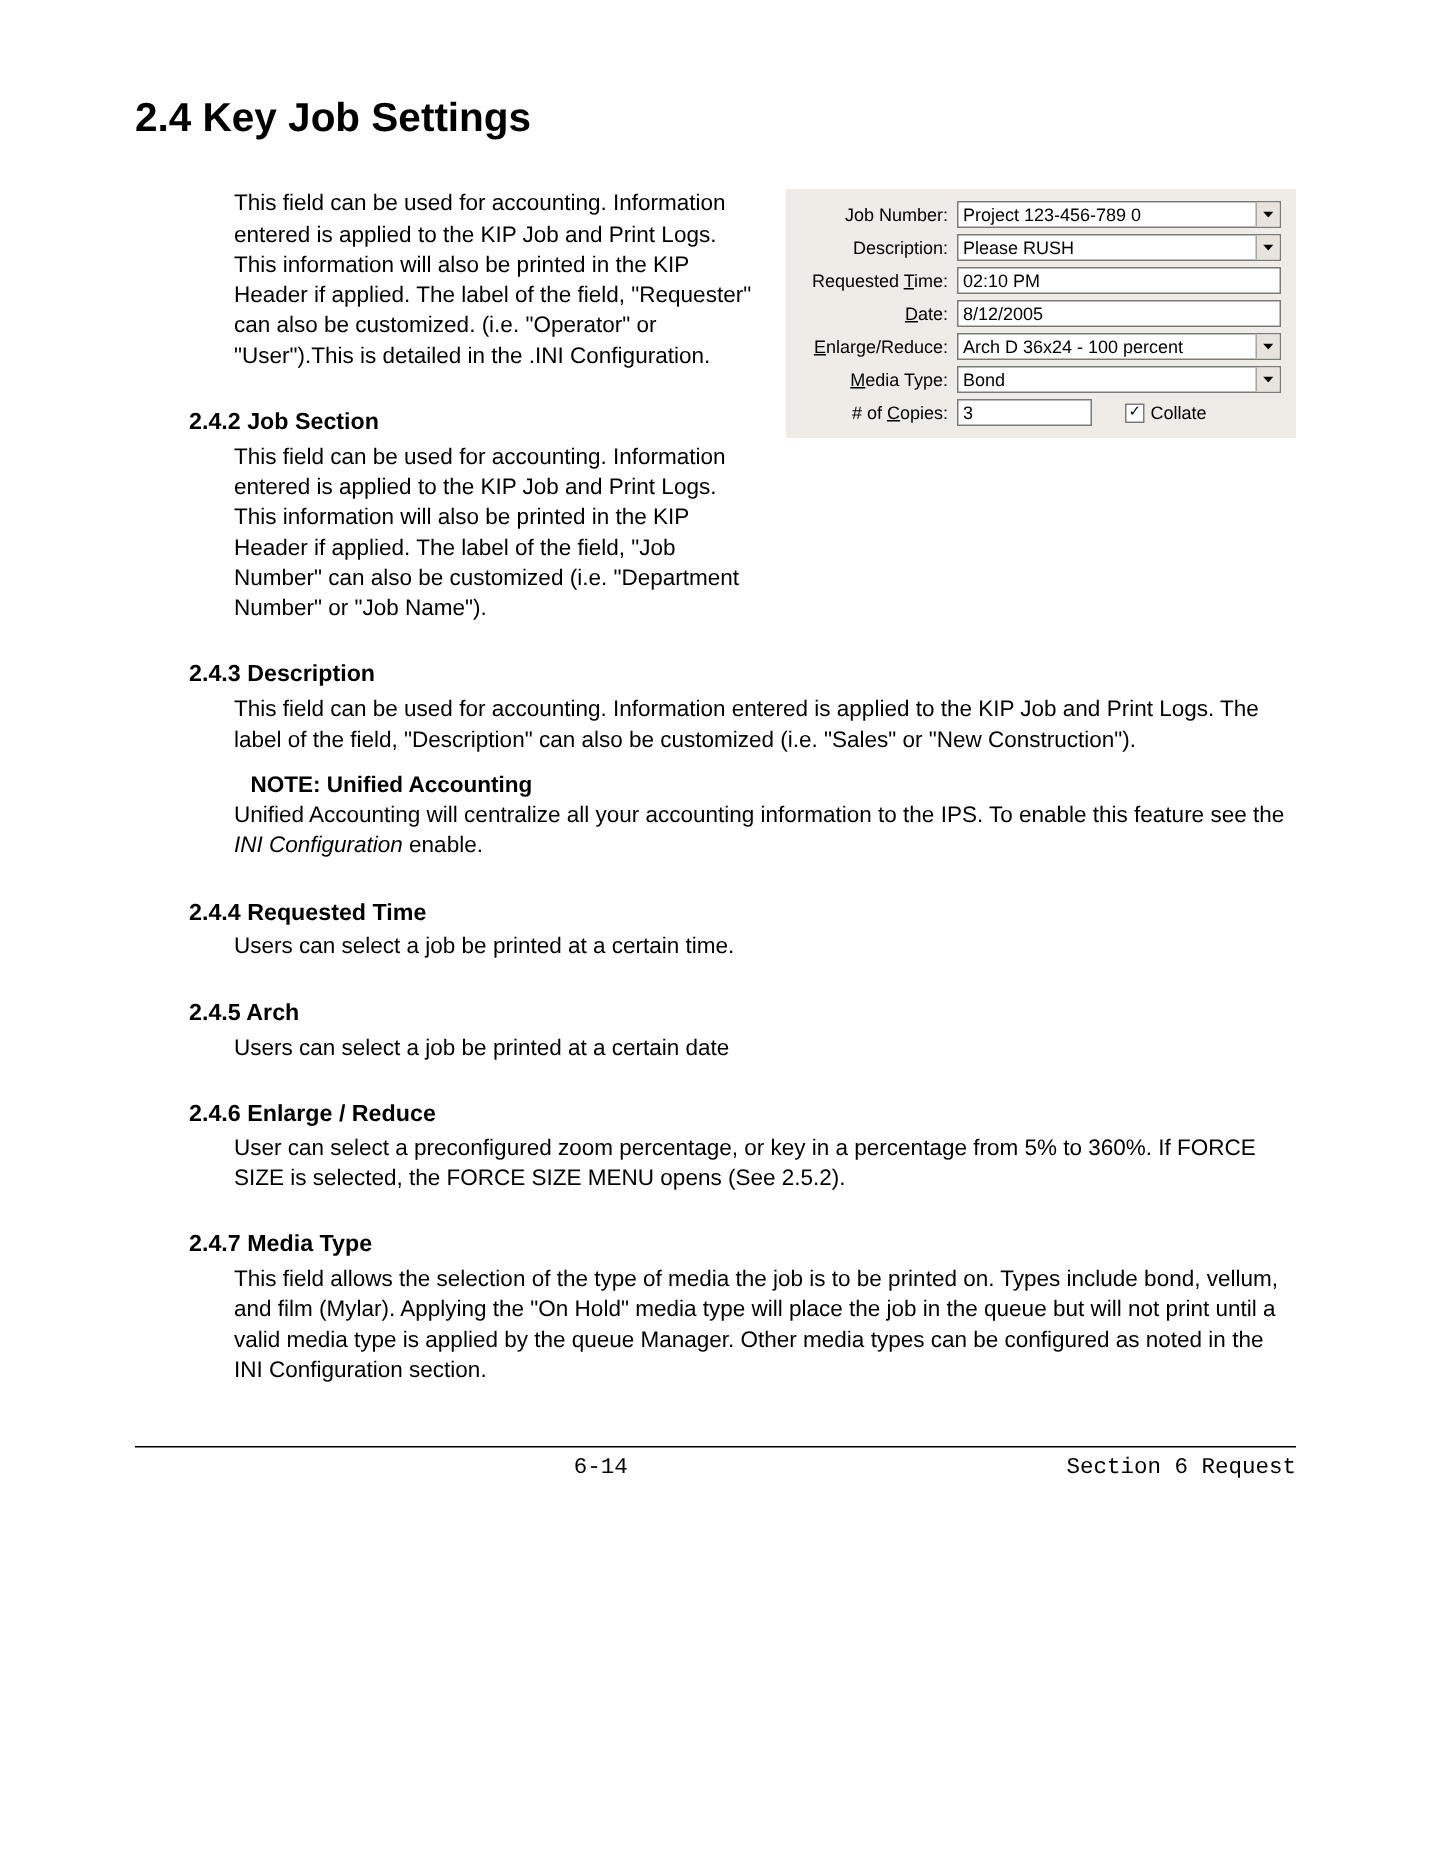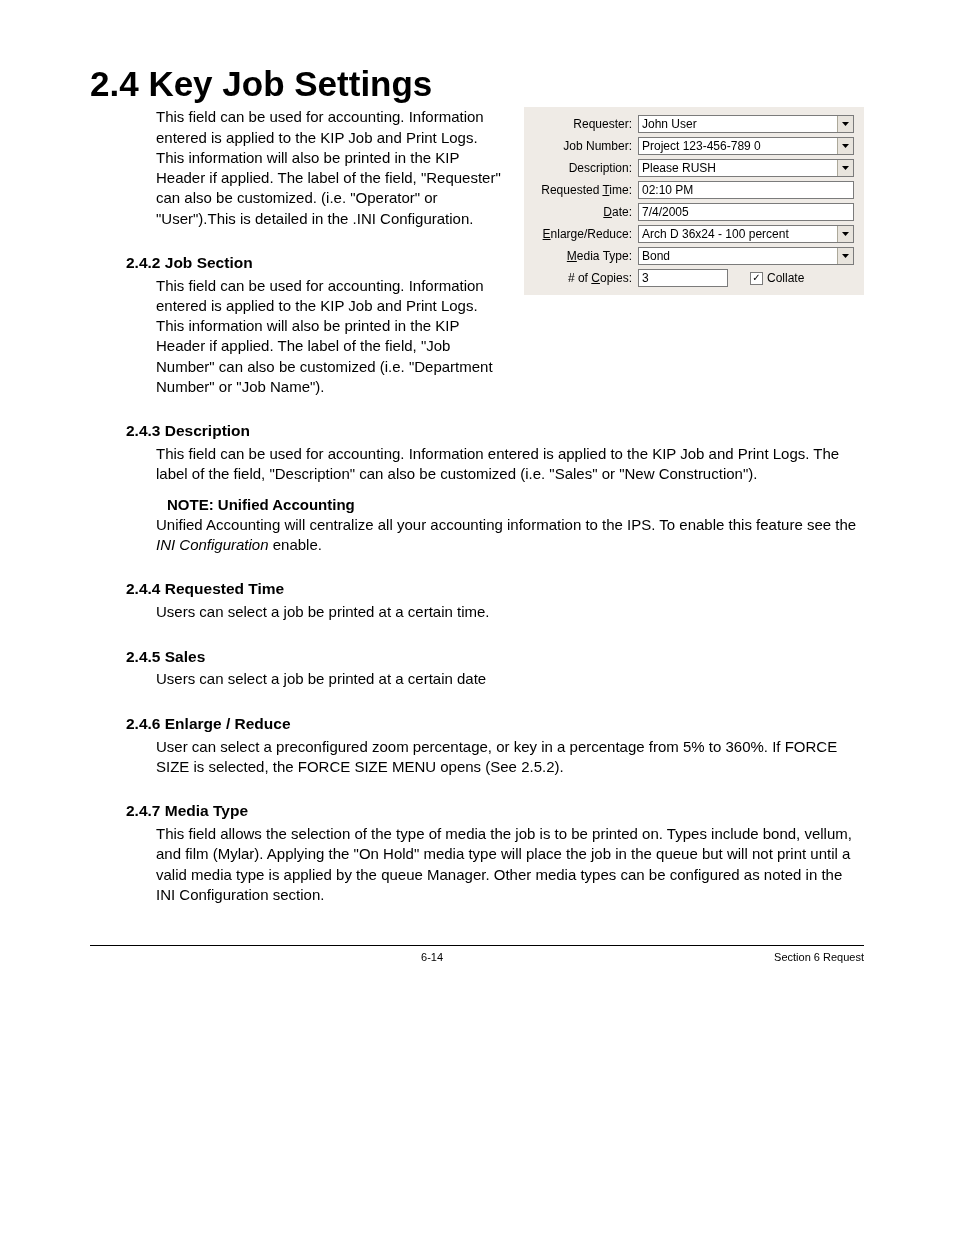--- a/index.html
+++ b/index.html
@@ -6,22 +6,23 @@
     body {
       font-family: Arial, Helvetica, sans-serif;
       background: #fff;
       color: #000;
       width: 954px;
       padding: 60px 90px 40px 90px;
       font-size: 15px;
       line-height: 1.35;
     }
     h1 {
-      font-size: 35px;
+      font-size: 27px;
       font-weight: bold;
+      margin-bottom: 30px;
     }
     .two-col {
       display: flex;
       gap: 20px;
     }
     .left-col { flex: 1 1 340px; }
     .right-col { flex: 0 0 340px; }
     .section {
       margin-bottom: 24px;
       padding-left: 36px;
@@ -97,22 +98,23 @@
       display: flex; align-items: center; justify-content: center;
       font-size: 10px; line-height: 1;
     }
     hr.footer-rule {
       border: none;
       border-top: 1px solid #000;
       margin-top: 40px;
     }
     .footer {
       display: flex;
-      font-size: 11px;
+      font-size: 15px;
       padding-top: 4px;
+      font-family: Liberation Mono, monospace;
     }
     .footer .page { flex: 1; text-align: center; }
     .footer .sec { text-align: center; }
   </style>
 </head>
 <body>
 
 <h1>2.4  Key Job Settings</h1>
 
 <div class="two-col">
@@ -122,31 +124,20 @@
     </div>
     <div class="section">
       <div class="sec-head">2.4.2    Job Section</div>
       <div class="sec-body">This field can be used for accounting. Information entered is applied to the KIP Job and Print Logs. This information will also be printed in the KIP Header if applied. The label of the field, "Job Number" can also be customized (i.e. "Department Number" or "Job Name").</div>
     </div>
   </div>
 
   <div class="right-col">
     <div class="form-panel">
 
-      <div class="form-row">
-        <div class="form-label">Requester:</div>
-        <div class="form-field">
-          <span>John User</span>
-          <div class="dd-btn">
-              <svg viewBox="0 0 7 4">
-                <path d="M0 0 L7 0 L3.5 4 Z" fill="#000"></path>
-              </svg>
-            </div>
-        </div>
-      </div>
 
       <div class="form-row">
         <div class="form-label">Job Number:</div>
         <div class="form-field">
           <span>Project 123-456-789 0</span>
           <div class="dd-btn">
               <svg viewBox="0 0 7 4">
                 <path d="M0 0 L7 0 L3.5 4 Z" fill="#000"></path>
               </svg>
             </div>
@@ -168,21 +159,21 @@
       <div class="form-row">
         <div class="form-label"><span>Requested </span><span class="underline">T</span><span>ime:</span></div>
         <div class="form-field">
           <span>02:10 PM</span>
         </div>
       </div>
 
       <div class="form-row">
         <div class="form-label"><span class="underline">D</span><span>ate:</span></div>
         <div class="form-field">
-          <span>7/4/2005</span>
+          <span>8/12/2005</span>
         </div>
       </div>
 
       <div class="form-row">
         <div class="form-label"><span class="underline">E</span><span>nlarge/Reduce:</span></div>
         <div class="form-field">
           <span>Arch D 36x24 - 100 percent</span>
           <div class="dd-btn">
               <svg viewBox="0 0 7 4">
                 <path d="M0 0 L7 0 L3.5 4 Z" fill="#000"></path>
@@ -227,21 +218,21 @@
     <div><span>Unified Accounting will centralize all your accounting information to the IPS.  To enable this feature see the </span><i>INI Configuration</i><span> enable.</span></div>
   </div>
 </div>
 
 <div class="section">
   <div class="sec-head">2.4.4    Requested Time</div>
   <div class="sec-body">Users can select a job be printed at a certain time.</div>
 </div>
 
 <div class="section">
-  <div class="sec-head">2.4.5    Sales</div>
+  <div class="sec-head">2.4.5    Arch</div>
   <div class="sec-body">Users can select a job be printed at a certain date</div>
 </div>
 
 <div class="section">
   <div class="sec-head">2.4.6    Enlarge / Reduce</div>
   <div class="sec-body">User can select a preconfigured zoom percentage, or key in a percentage from 5% to 360%.  If FORCE SIZE is selected, the FORCE SIZE MENU opens (See 2.5.2).</div>
 </div>
 
 <div class="section">
   <div class="sec-head">2.4.7    Media Type</div>

